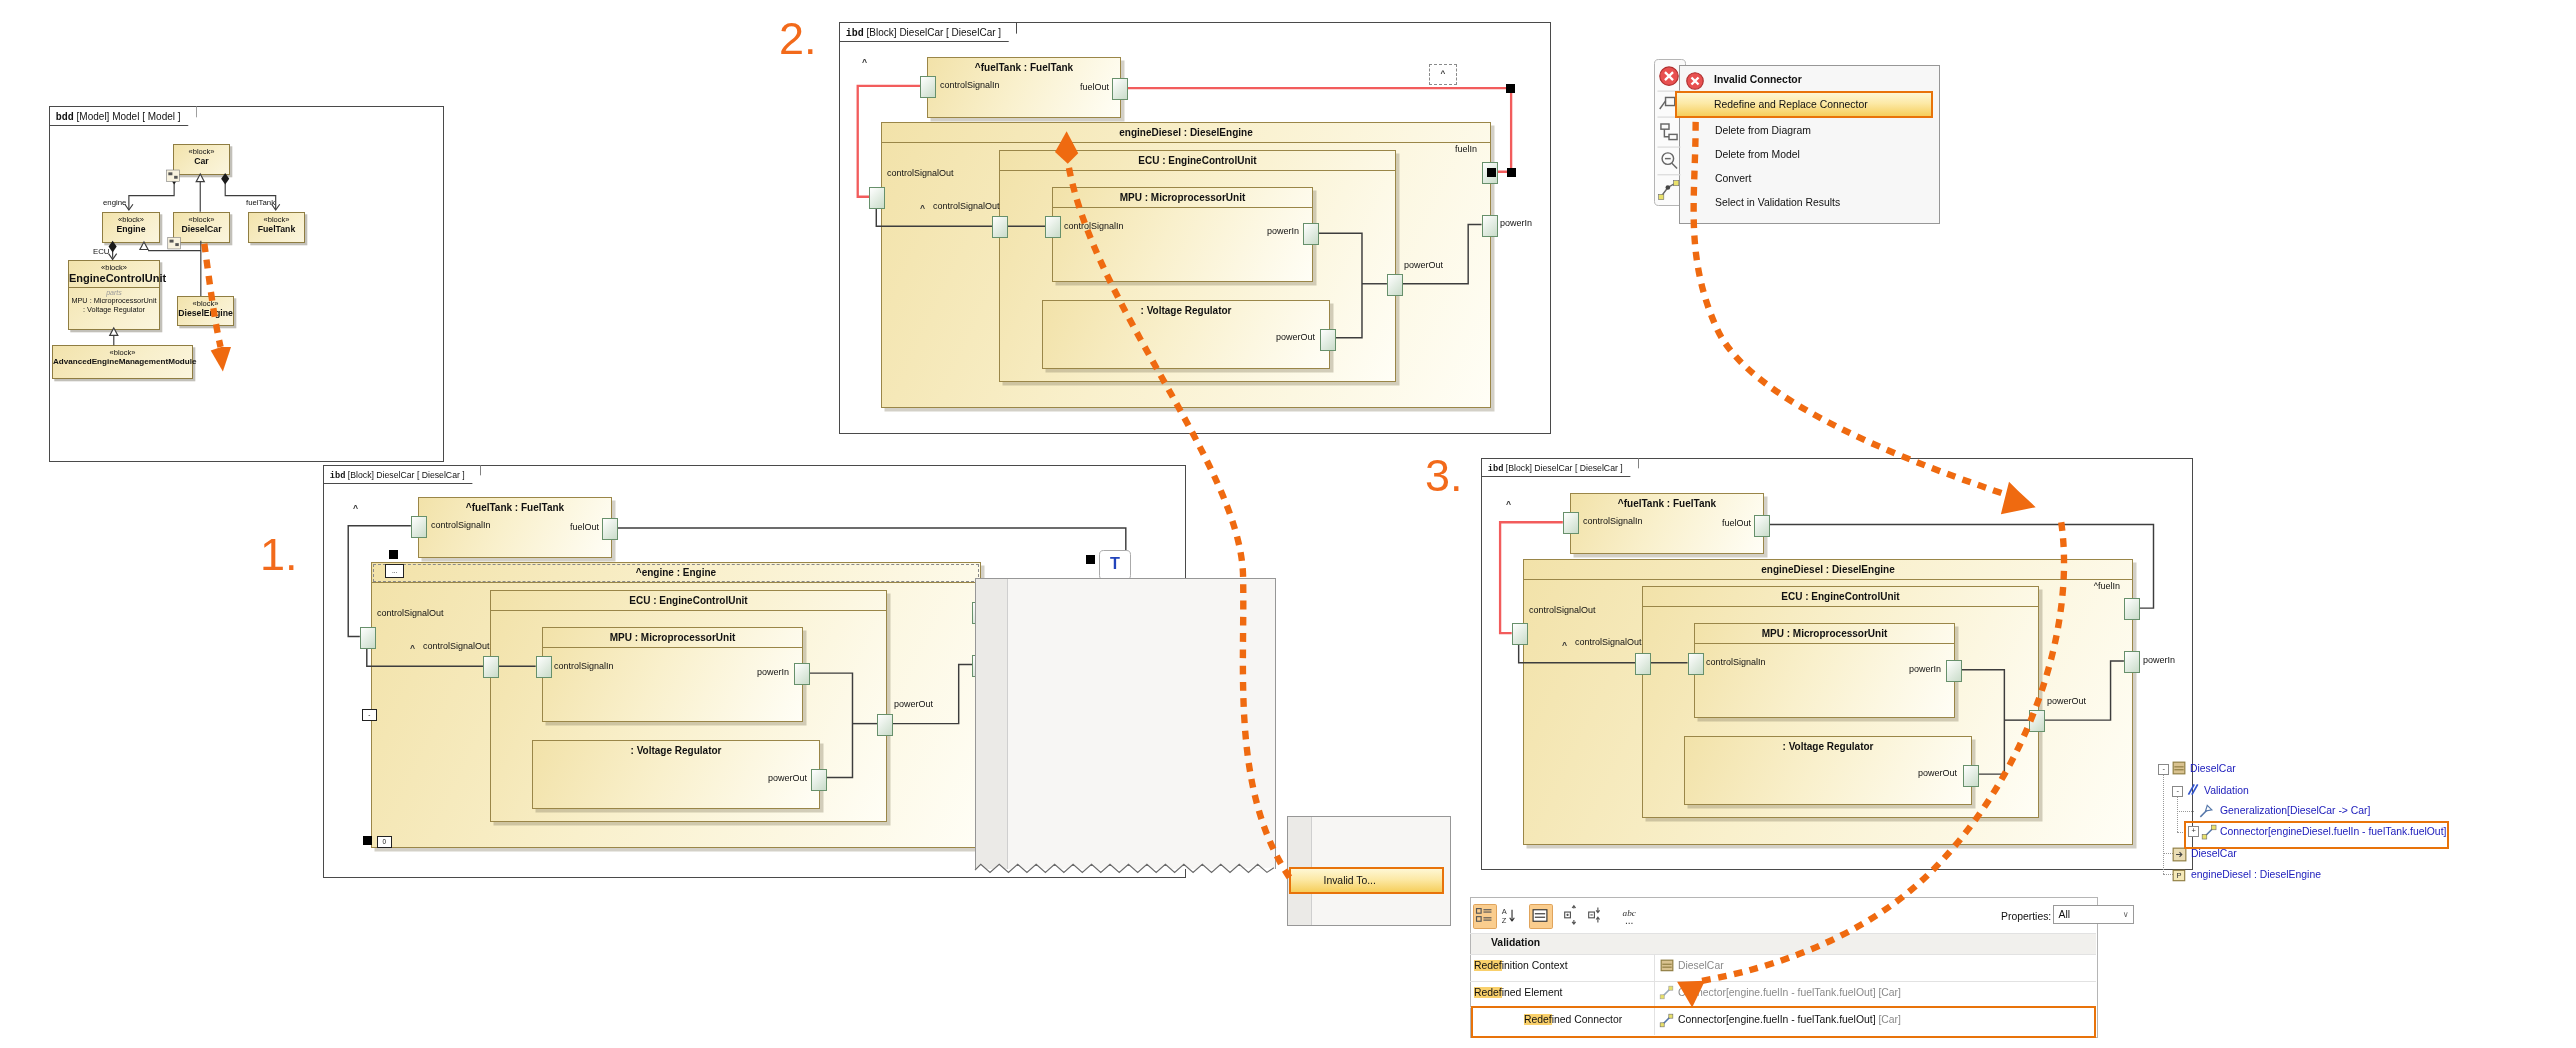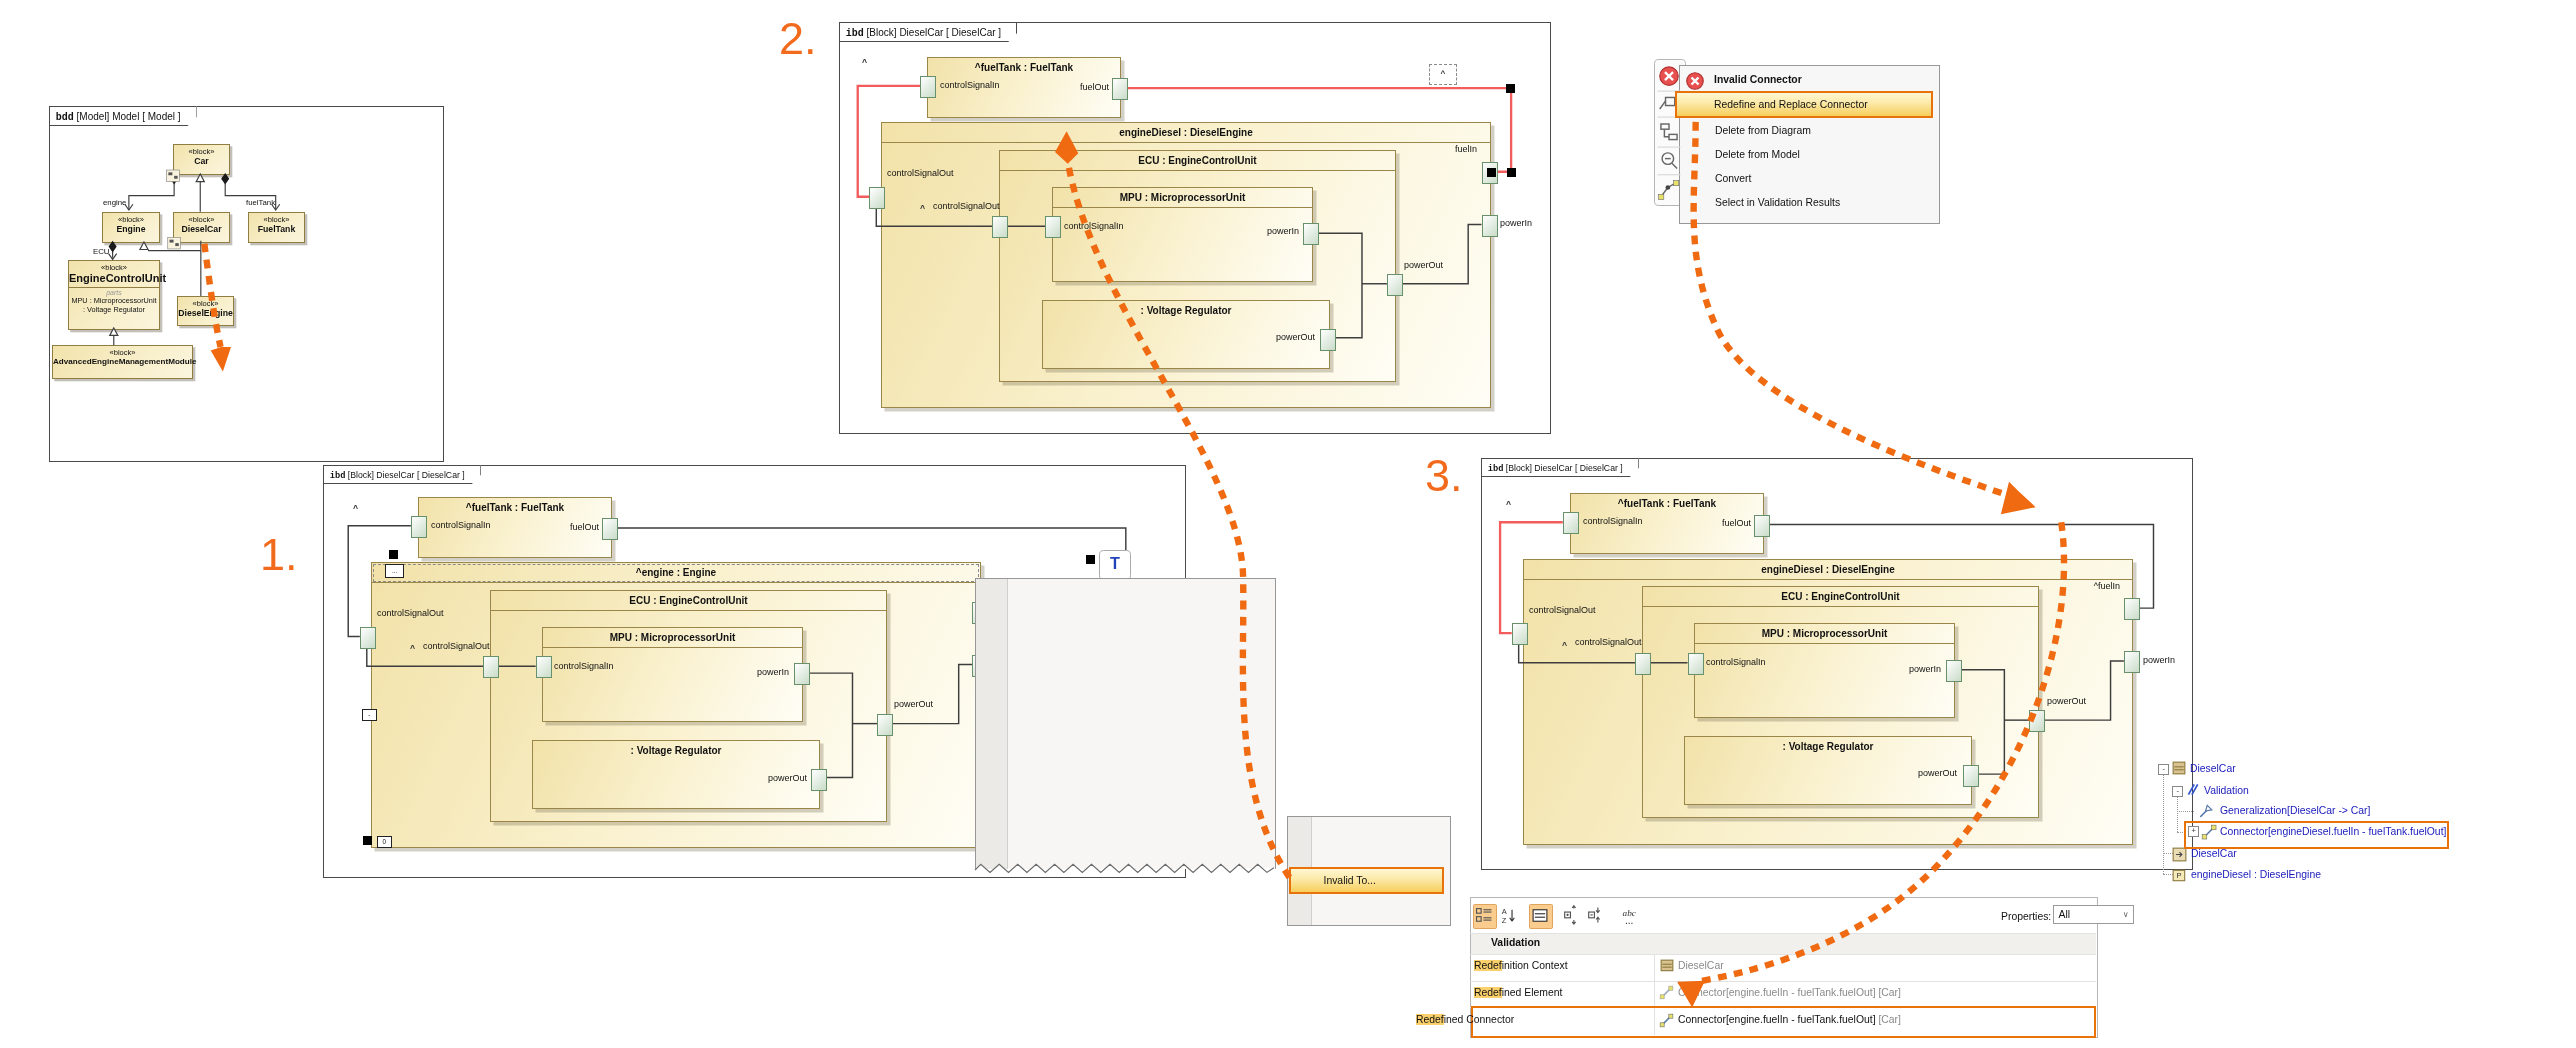--- a/index.html
+++ b/index.html
@@ -572,21 +572,21 @@
   <div class="pline" style="left:1470px;top:981px;width:626px;height:0.6px"></div>
   <div class="prow-lbl" style="left:1474px;top:987px"><span class="hlf">Redef</span><span>ined Element</span></div>
   <svg class="layer" width="15" height="15" style="left:1659px;top:985px;z-index:19" viewBox="0 0 26 26">
       <path d="M5,21 L21,5" stroke="#99AABB" stroke-width="2.5"></path>
       <rect x="2" y="17" width="7" height="7" fill="#E8E06A" stroke="#999"></rect>
       <rect x="17" y="2" width="7" height="7" fill="#E8E06A" stroke="#999"></rect>
     </svg>
   <div class="prow-val muted" style="left:1678px;top:987px">Connector[engine.fuelIn - fuelTank.fuelOut] [Car]</div>
   <div class="pline" style="left:1470px;top:1007px;width:626px;height:0.6px"></div>
   <div style="position:absolute;left:1471px;top:1006px;width:621px;height:28px;border:2.9px solid #E8730A;z-index:19"></div>
-  <div class="prow-lbl" style="left:1416px;top:1014px"><span class="hlf">Redef</span><span>ined Connector</span></div>
+  <div class="prow-lbl" style="left:1524px;top:1014px"><span class="hlf">Redef</span><span>ined Connector</span></div>
   <svg class="layer" width="15" height="15" style="left:1659px;top:1013px;z-index:19" viewBox="0 0 26 26">
       <path d="M5,21 L21,5" stroke="#5577AA" stroke-width="2.5"></path>
       <rect x="2" y="17" width="7" height="7" fill="#E8E06A" stroke="#666"></rect>
       <rect x="17" y="2" width="7" height="7" fill="#E8E06A" stroke="#666"></rect>
     </svg>
   <div class="prow-val" style="left:1678px;top:1014px"><span>Connector[engine.fuelIn - fuelTank.fuelOut]</span><span class="muted"> [Car]</span></div>
 
   <svg class="layer" width="2576" height="1048" style="z-index:40;pointer-events:none" viewBox="0 0 4439 1806">
     <g stroke="#EF6A10" stroke-width="11" fill="none" stroke-dasharray="15 13">
       <path d="M352,420 C360,478 368,545 380,598"></path>

